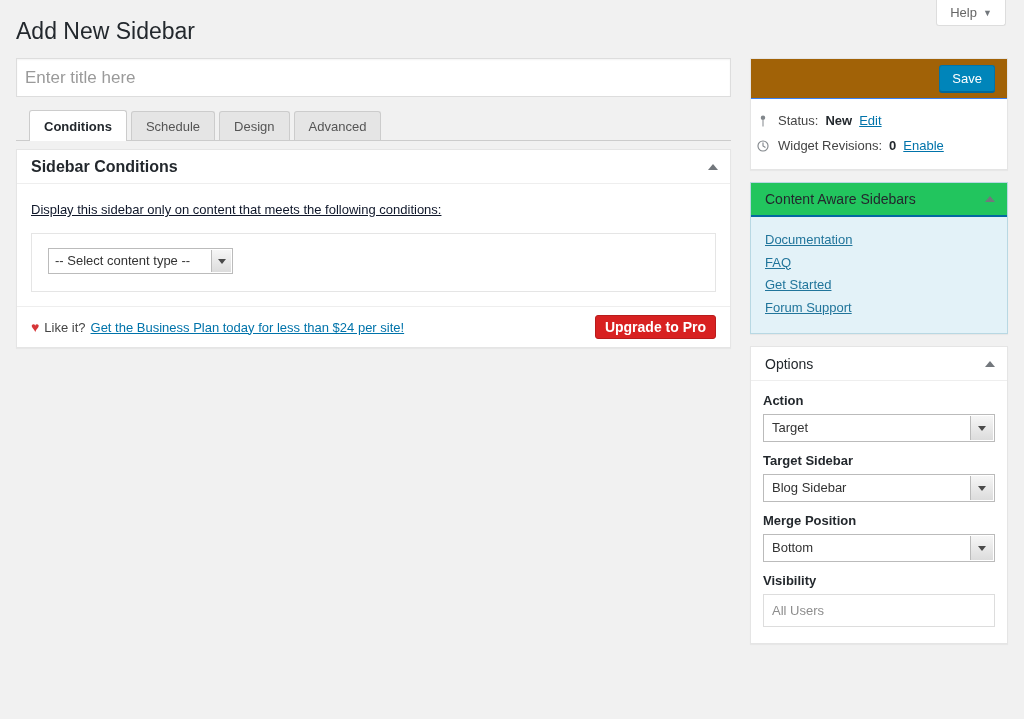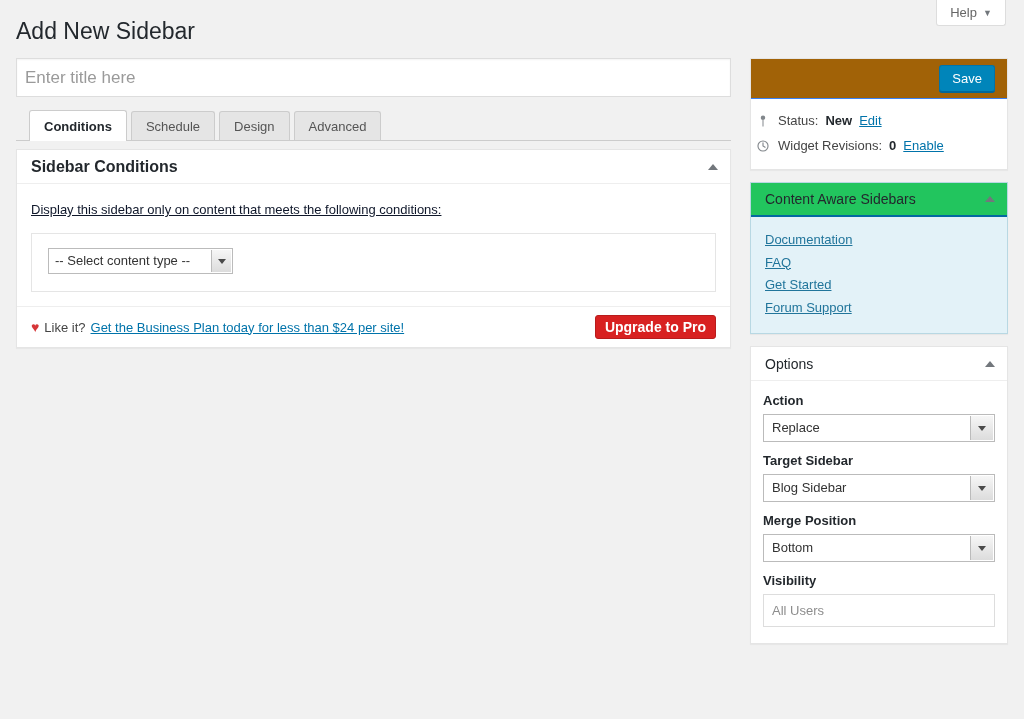--- a/index.html
+++ b/index.html
@@ -457,21 +457,21 @@
 
   <div id="options-box" class="side-box">
     <div class="postbox-header">
       <h2>Options</h2>
       <span class="toggle-indicator"></span>
     </div>
     <div id="options-body">
 
       <label class="field-label">Action</label>
       <div class="wp-select opt-select">
-        <span>Replace</span>
+        <span>Target</span>
         <span class="sel-arrow"></span>
       </div>
 
       <label class="field-label">Target Sidebar</label>
       <div class="wp-select opt-select">
         <span>Blog Sidebar</span>
         <span class="sel-arrow"></span>
       </div>
 
       <label class="field-label">Merge Position</label>

